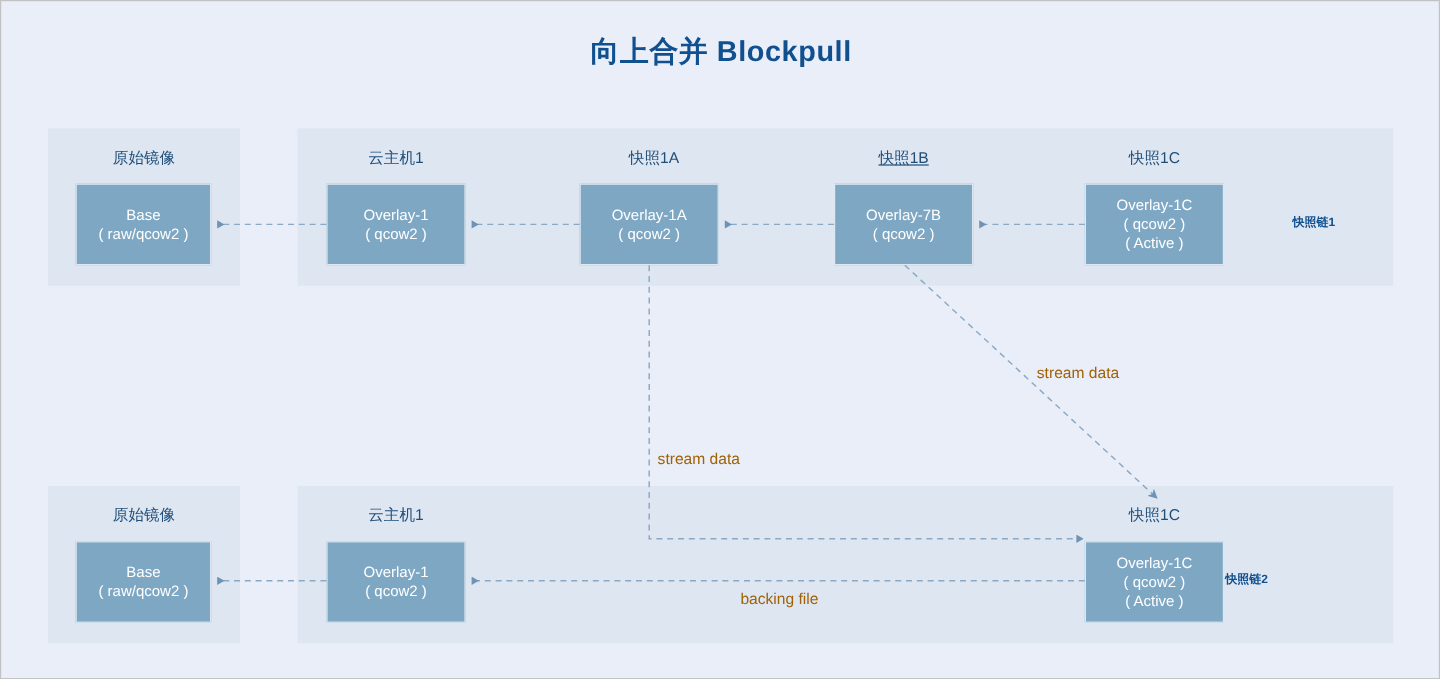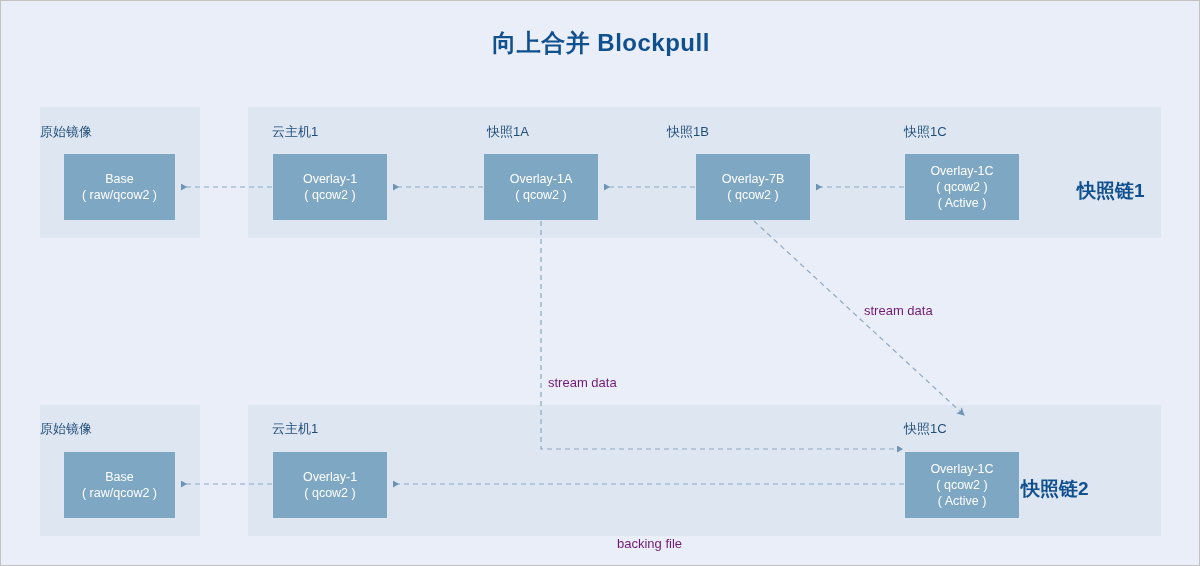--- a/index.html
+++ b/index.html
@@ -27,49 +27,50 @@
     font-weight: bold;
     color: #11508f;
     letter-spacing: 0.5px;
   }
   .chain-panel {
     position: absolute;
     background: #dee6f2;
   }
   .chain-label {
     position: absolute;
-    font-size: 19px;
+    font-size: 10px;
     font-weight: bold;
     color: #11508f;
     white-space: nowrap;
   }
   .node-title {
     position: absolute;
     font-size: 13px;
     color: #1f4e79;
+    text-align: center;
     white-space: nowrap;
   }
   .node-box {
     position: absolute;
     background: #7ea7c4;
     border: 1px solid #dfe8f2;
     box-sizing: border-box;
     color: #ffffff;
     font-size: 12.5px;
     line-height: 16px;
     display: flex;
     flex-direction: column;
     align-items: center;
     justify-content: center;
     text-align: center;
   }
   .edge-label {
     position: absolute;
     font-size: 13px;
-    color: #701a75;
+    color: #a16207;
     white-space: nowrap;
   }
   svg.lines {
     position: absolute;
     left: 0;
     top: 0;
     width: 1200px;
     height: 566px;
     pointer-events: none;
   }
@@ -95,21 +96,21 @@
     <span>Overlay-1</span>
     <span>( qcow2 )</span>
   </div>
 
   <div class="node-title" style="left:486px; top:122px; width:116px;">快照1A</div>
   <div class="node-box" style="left:482px; top:152px; width:116px; height:68px;text-align:center;">
     <span>Overlay-1A</span>
     <span>( qcow2 )</span>
   </div>
 
-  <div class="node-title" style="left:666px; top:122px; width:116px;">快照1B</div>
+  <div class="node-title" style="left:694px; top:122px; width:116px;text-decoration:underline;">快照1B</div>
   <div class="node-box" style="left:694px; top:152px; width:116px; height:68px;">
     <span>Overlay-7B</span>
     <span>( qcow2 )</span>
   </div>
 
   <div class="node-title" style="left:903px; top:122px; width:116px;">快照1C</div>
   <div class="node-box" style="left:903px; top:152px; width:116px; height:68px;">
     <span>Overlay-1C</span>
     <span>( qcow2 )</span>
     <span>( Active )</span>
@@ -166,15 +167,15 @@
       <line x1="903" y1="483" x2="392" y2="483" marker-end="url(#arrowL)"></line>
     </g>
 
     <path d="M540,220 L540,448 L897,448" stroke="#8ba8c4" stroke-width="1.2" stroke-dasharray="5,4" fill="none" marker-end="url(#arrowR)"></path>
 
     <line x1="753" y1="220" x2="963" y2="414" stroke="#8ba8c4" stroke-width="1.2" stroke-dasharray="5,4" fill="none" marker-end="url(#arrowDiag)"></line>
   </svg>
 
   <div class="edge-label" style="left:547px; top:374px;">stream data</div>
   <div class="edge-label" style="left:863px; top:302px;">stream data</div>
-  <div class="edge-label" style="left:616px; top:490px;margin-top:45px;">backing file</div>
+  <div class="edge-label" style="left:616px; top:490px;">backing file</div>
 
 </div>
 
 </body></html>

